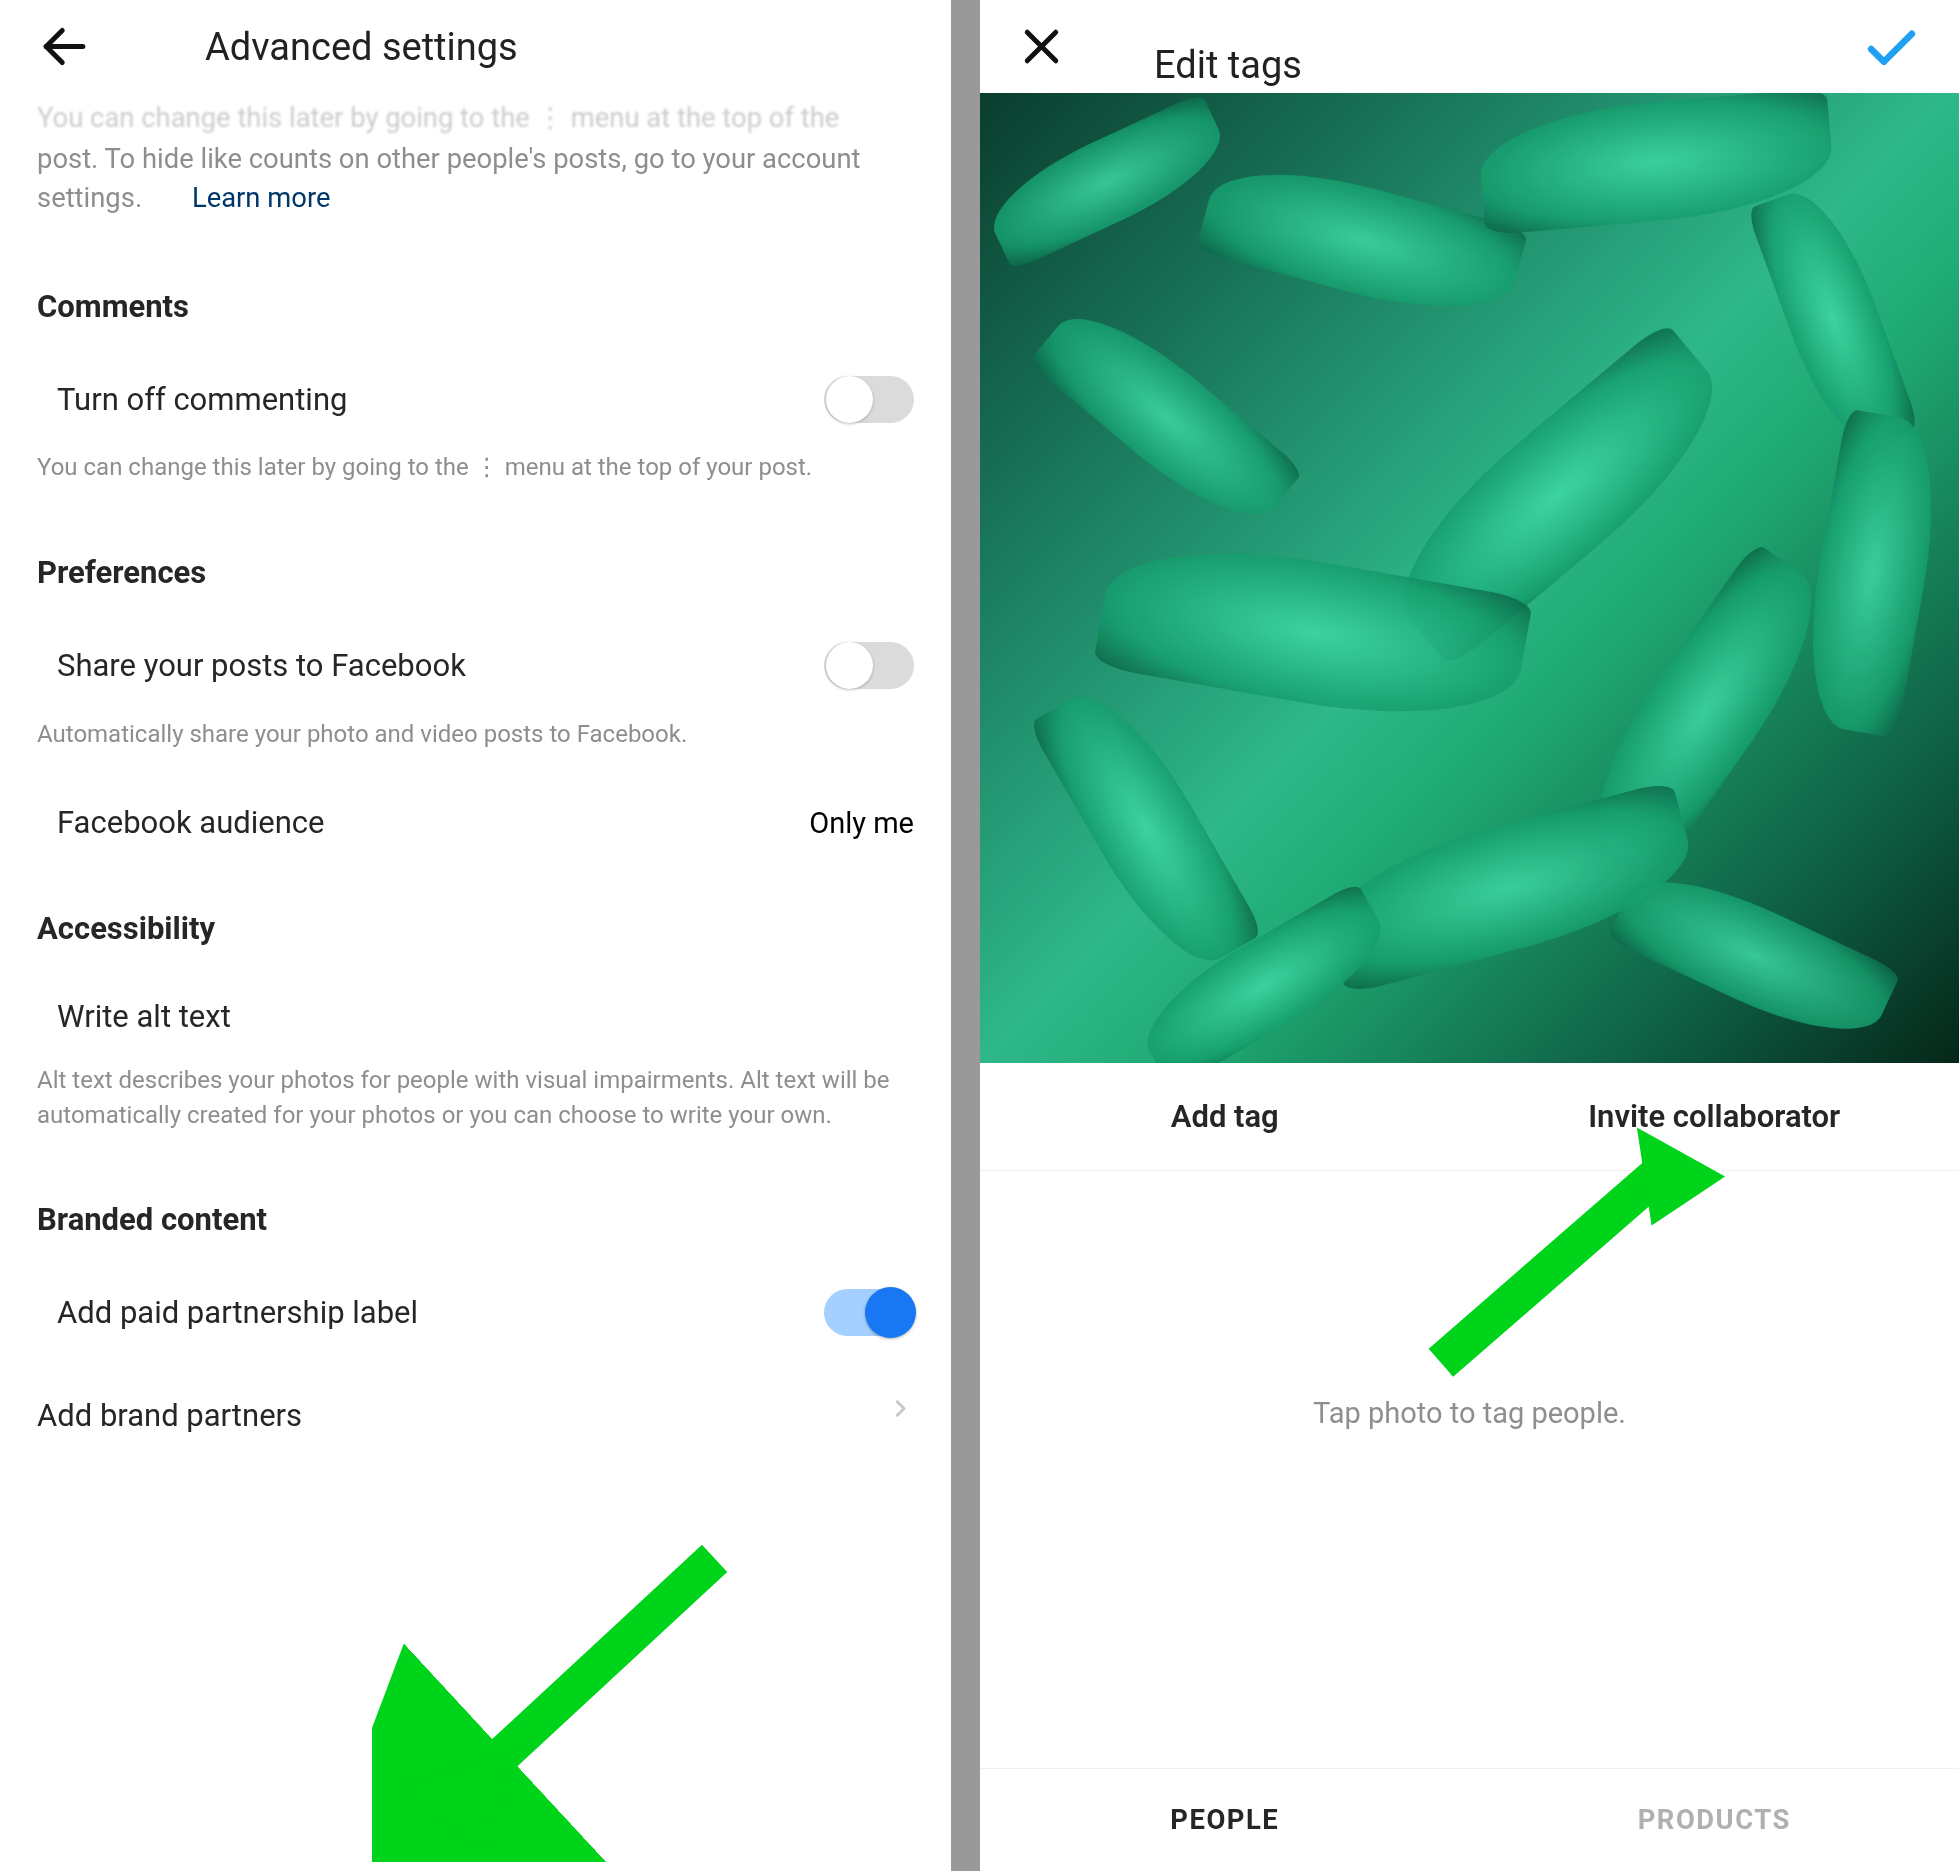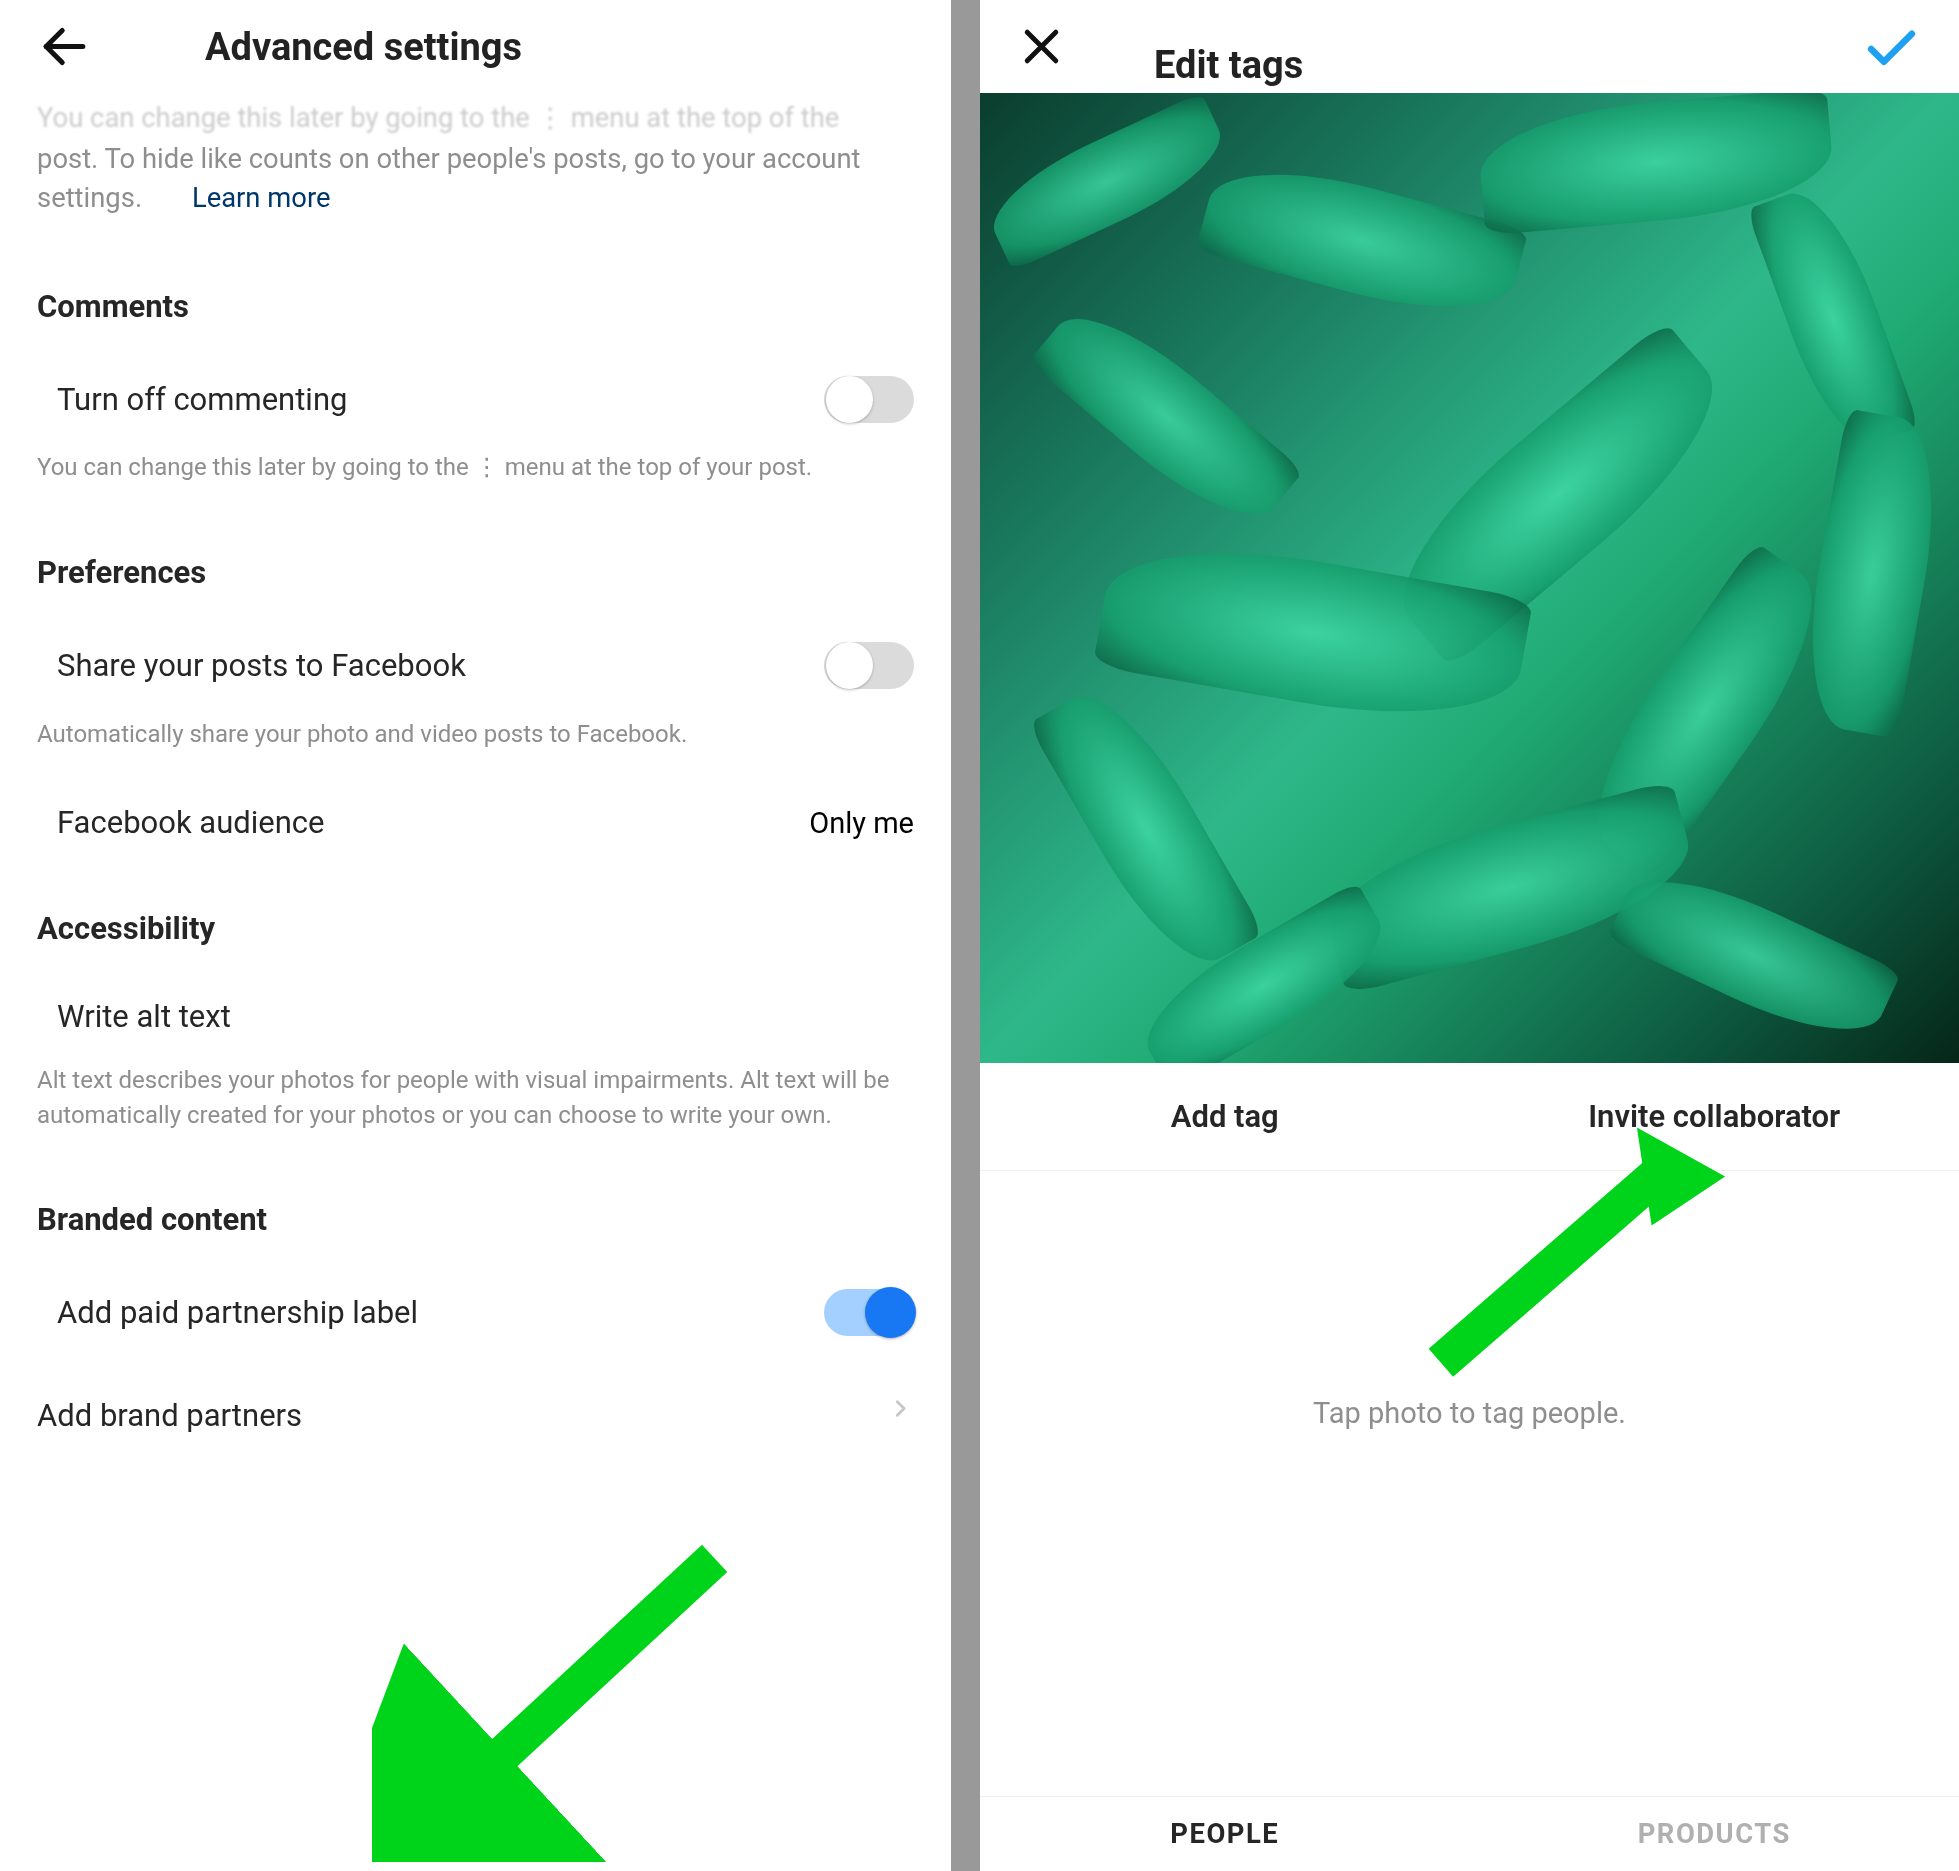--- a/index.html
+++ b/index.html
@@ -31,21 +31,21 @@
   
   .header {
     height: 93px;
     display: flex;
     align-items: center;
     padding: 0 37px;
     position: relative;
   }
   .header-title {
     font-size: 38px;
-    font-weight: 700;
+    font-weight: 400;
     color: #222;
   }
   .header-title-left {
     margin-left: 113px;
   }
   .header-title-right {
     margin-left: 88px;
     margin-top: 36px;
   }
   .back-btn, .close-btn, .check-btn {
@@ -160,21 +160,21 @@
     text-align: center;
     font-size: 29px;
     color: #8e8e8e;
     margin-top: 225px;
   }
   .bottom-tabs {
     position: absolute;
     bottom: 0;
     left: 0;
     width: 100%;
-    height: 75px;
+    height: 103px;
     display: flex;
     border-top: 1px solid #efefef;
   }
   .tab {
     flex: 1;
     display: flex;
     align-items: center;
     justify-content: center;
     font-size: 27.4px;
     font-weight: 700;

